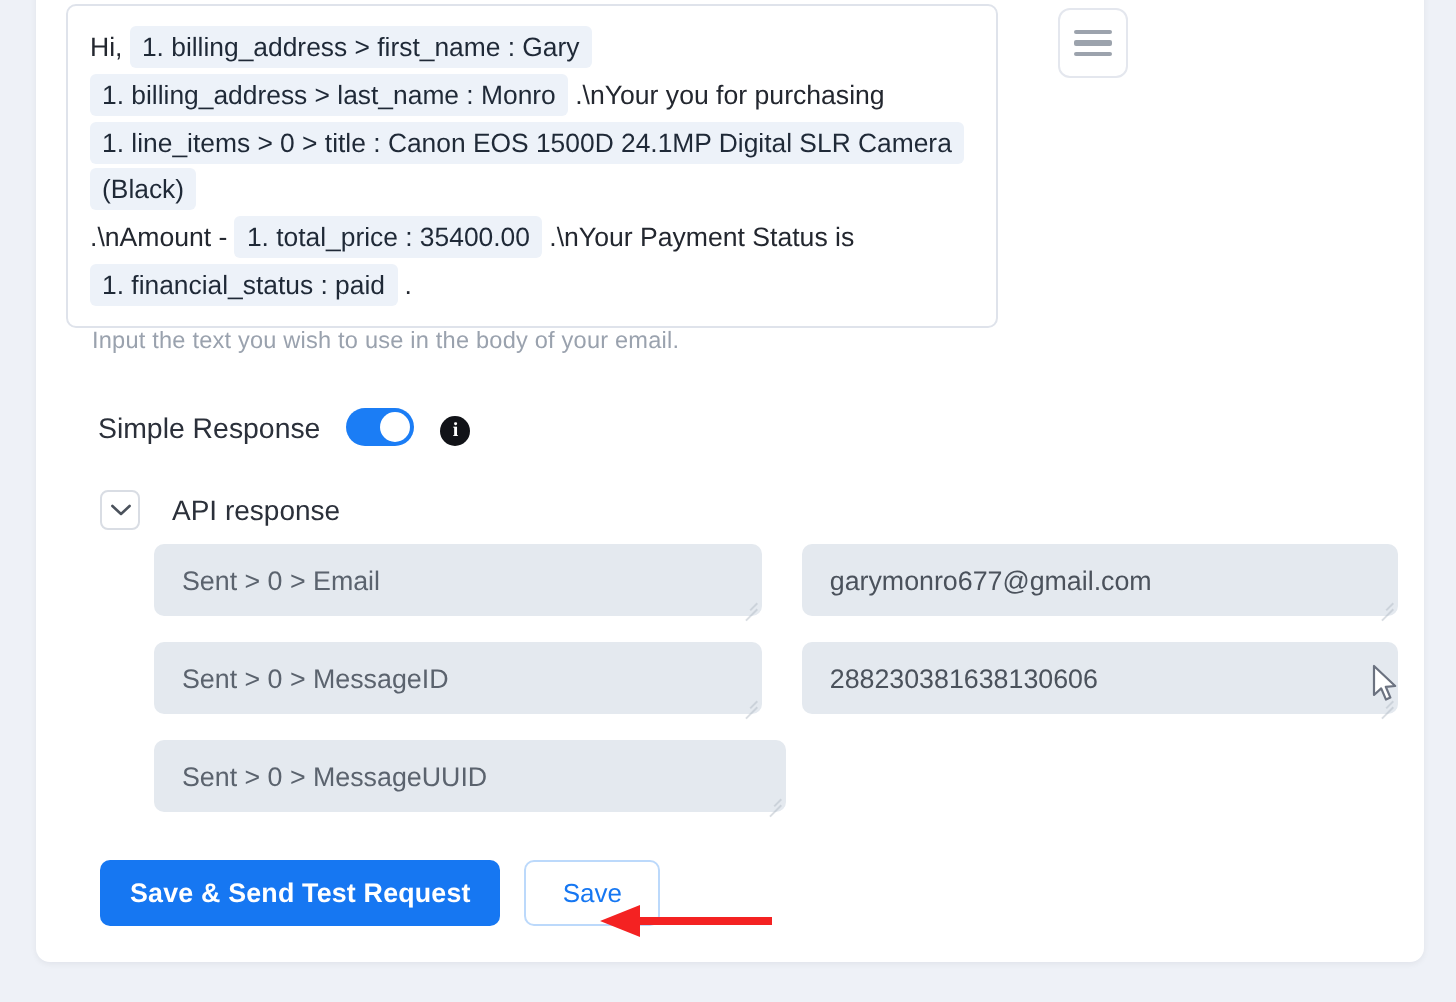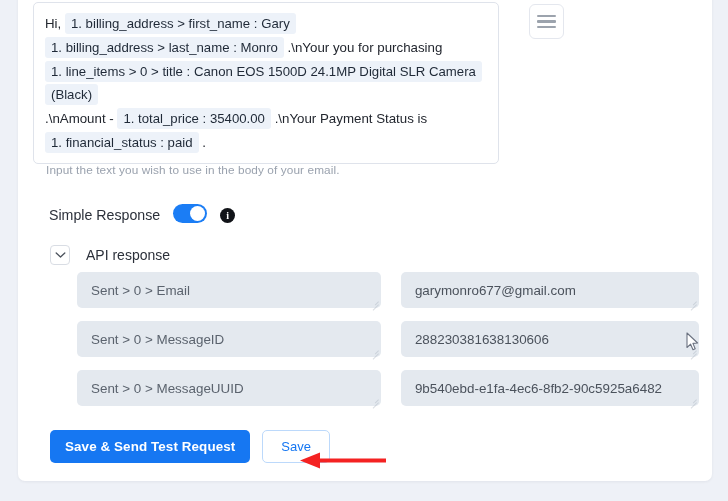--- a/index.html
+++ b/index.html
@@ -288,24 +288,20 @@
           <div class="field-val">288230381638130606<span class="resize-grip">
               <i></i>
               <i></i>
             </span></div>
         </div>
         <div class="field-row">
           <div class="field-key">Sent &gt; 0 &gt; MessageUUID<span class="resize-grip">
               <i></i>
               <i></i>
             </span></div>
-          <div class="field-val">9b540ebd-e1fa-4ec6-8fb2-90c5925a6482<span class="resize-grip">
-              <i></i>
-              <i></i>
-            </span></div>
         </div>
       </div>
 
     <div class="btn-row">
       <button class="btn-primary">Save &amp; Send Test Request</button>
       <button class="btn-secondary">Save</button>
     </div>
   </div>
 
   <svg class="annot-arrow" viewBox="0 0 92 24">

